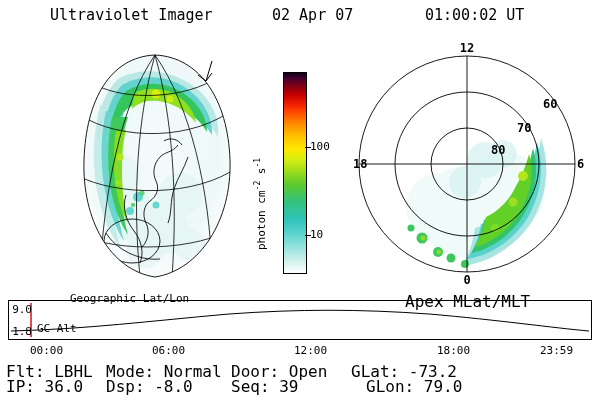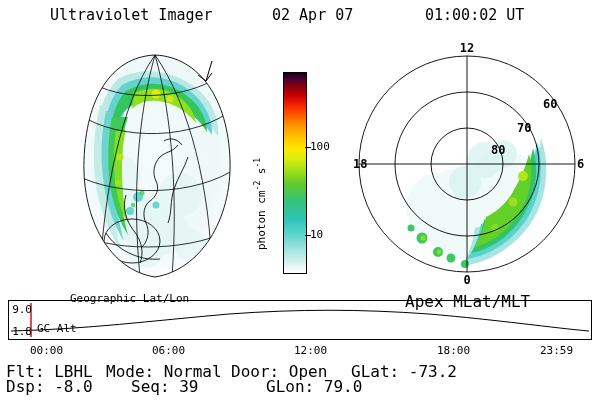--- a/index.html
+++ b/index.html
@@ -295,17 +295,18 @@
 <div class="abs time-tick" style="left:540px;top:344px;">23:59</div>
 
 <div class="abs" id="footer">
   <div class="frow">
     <span class="fcell c1"><span>Flt:</span> <span>LBHL</span></span>
     <span class="fcell c3"><span>Mode:</span> <span>Normal</span></span>
     <span class="fcell c2"><span>Door:</span> <span>Open</span></span>
     <span class="fcell c5"><span>GLat:</span> <span>-73.2</span></span>
   </div>
   <div class="frow">
+    <span class="fcell c1"><span>IP:</span> <span>36.0</span></span>
     <span class="fcell c3"><span>Dsp:</span> <span>-8.0</span></span>
     <span class="fcell c4"><span>Seq:</span> <span>39</span></span>
     <span class="fcell c5"><span>GLon:</span> <span>79.0</span></span>
   </div>
 </div>
 
 </body></html>

